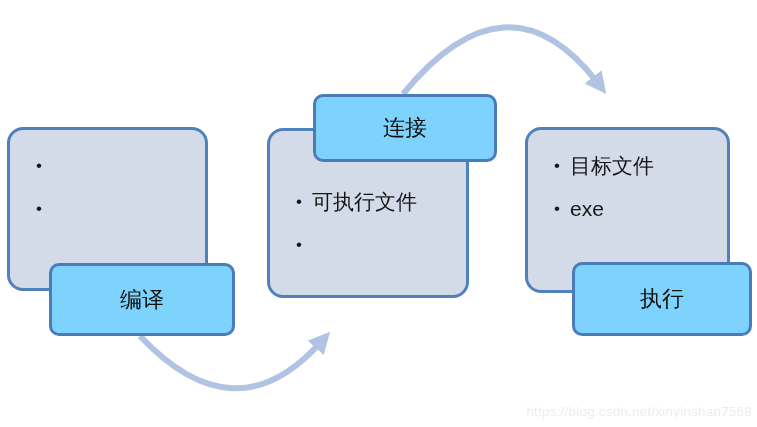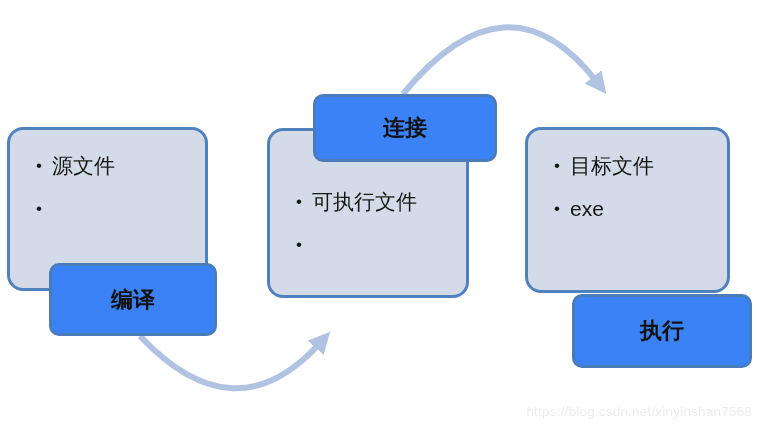--- a/index.html
+++ b/index.html
@@ -47,35 +47,34 @@
   }
   .bullet-dot {
     font-size: 17px;
     line-height: 26px;
     color: #161616;
   }
 
   
   .label-box {
     position: absolute;
-    background: #3b82f6;
+    background: #7dd3fc;
     border: 3px solid #4a7cba;
     border-radius: 10px;
     box-sizing: border-box;
     display: flex;
     align-items: center;
     justify-content: center;
     font-size: 22px;
     color: #111111;
     z-index: 2;
-    font-weight: bold;
   }
-  .label-compile { left: 49px;  top: 263px; width: 168px; height: 73px; }
+  .label-compile { left: 49px;  top: 263px; width: 186px; height: 73px; }
   .label-link    { left: 313px; top: 94px;  width: 184px; height: 68px; }
-  .label-run     { left: 572px; top: 262px; width: 180px; height: 74px; margin-top: 32px; }
+  .label-run     { left: 572px; top: 262px; width: 180px; height: 74px; }
 
   
   .arrow-layer {
     position: absolute;
     left: 0;
     top: 0;
     width: 757px;
     height: 427px;
     z-index: 0;
     pointer-events: none;
@@ -104,21 +103,20 @@
       </marker>
     </defs>
     <path d="M 403 94 Q 507 -33 597 82" fill="none" stroke="#b1c3e2" stroke-width="6" marker-end="url(#ah)"></path>
     <path d="M 140 336 Q 235 437 320 343" fill="none" stroke="#b1c3e2" stroke-width="6" marker-end="url(#ah)"></path>
   </svg>
 
   <div class="main-box stage-source">
     <div class="bullets">
       <div class="bullet-item">
         <span class="bullet-dot">•</span>
-        <span>源文件</span>
       </div>
       <div class="bullet-item">
         <span class="bullet-dot">•</span>
       </div>
     </div>
   </div>
   <div class="label-box label-compile">
     <span>编译</span>
   </div>
 

